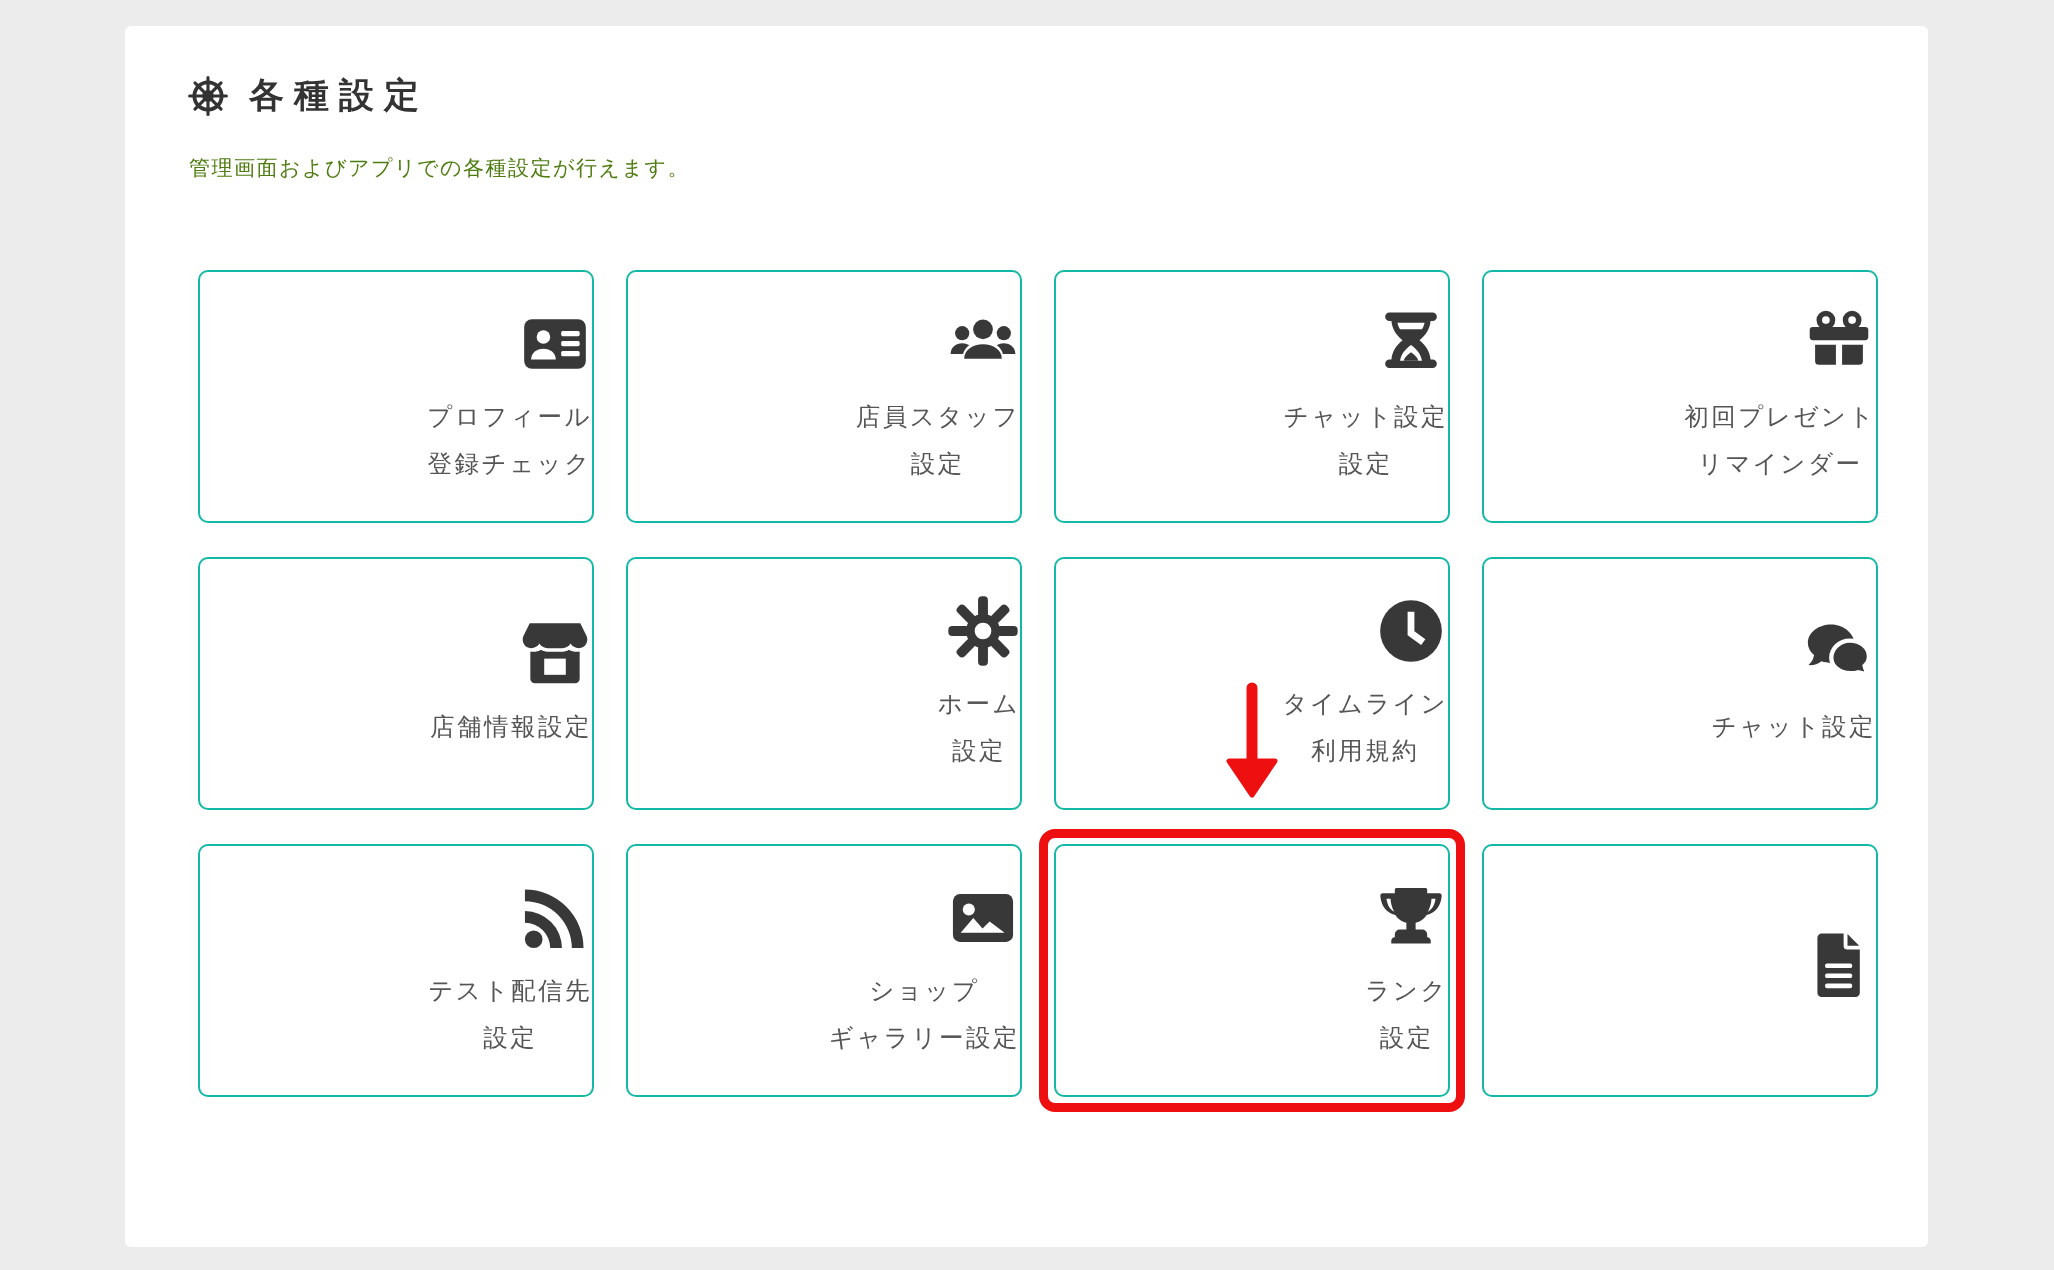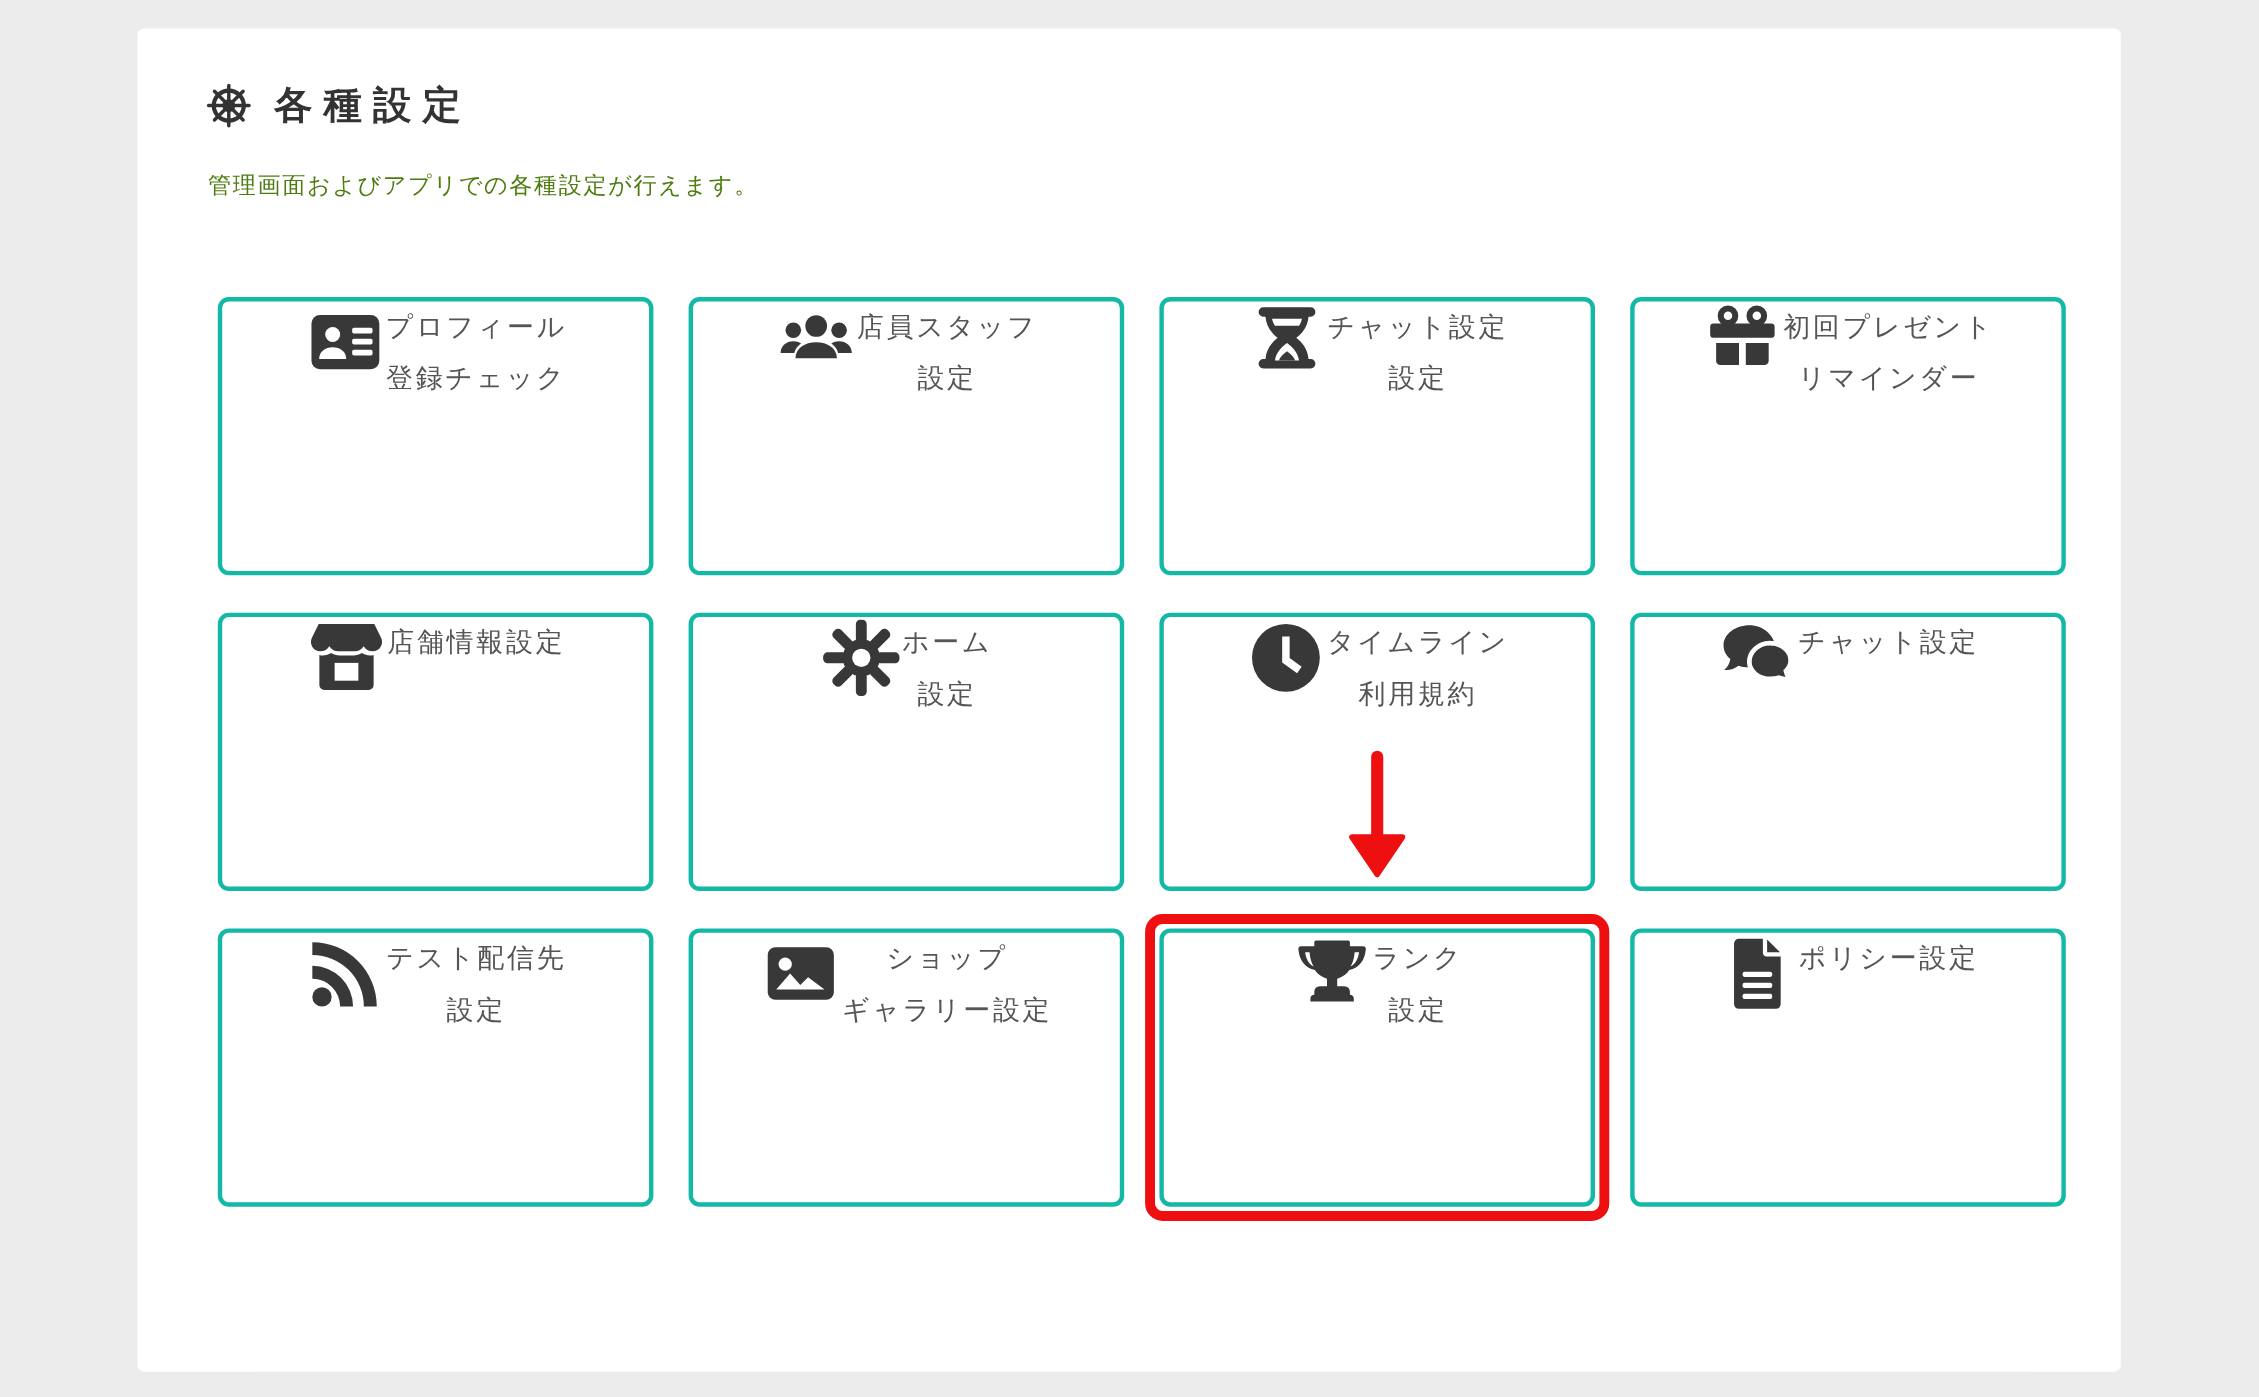--- a/index.html
+++ b/index.html
@@ -22,22 +22,22 @@
   .subtitle{
     position:absolute;left:64px;top:128px;
     font-size:21px;color:#4d7c0f;letter-spacing:1.5px;
   }
   .grid{
     position:absolute;left:73px;top:244px;
     display:grid;grid-template-columns:repeat(4,396px);
     grid-auto-rows:253px;column-gap:32px;row-gap:34px;
   }
   .card{
-    background:#fff;border:4px solid #14b8a6;border-radius:10px;
-    display:flex;flex-direction:row;align-items:flex-start;justify-content:center;
+    background:#fff;border:2px solid #14b8a6;border-radius:10px;
+    display:flex;flex-direction:column;align-items:flex-end;justify-content:center;
     position:relative;cursor:pointer;
   }
   .card-icon{width:74px;height:74px;color:var(--icon,#383838);margin-bottom:12px;}
   .card-icon svg{width:100%;height:100%;display:block;}
   .card-label{
     font-size:24.5px;color:#555;text-align:center;
     line-height:47px;letter-spacing:2.5px;
   }
   .ring{
     position:absolute;inset:-17px;border:9px solid var(--highlight,#ee1010);
@@ -244,21 +244,20 @@
             <g fill="currentColor">
               <path d="M12.8 3.5H27v8.3c0 1.2 1 2.2 2.2 2.2h8.3V42a2.8 2.8 0 0 1-2.8 2.8H12.8A2.8 2.8 0 0 1 10 42V6.3a2.8 2.8 0 0 1 2.8-2.8z"></path>
               <path d="M29.5 3.9l7.6 7.6h-7.6z"></path>
             </g>
             <rect x="15" y="23" width="17.5" height="3" rx="1.2" fill="#fff"></rect>
             <rect x="15" y="29.5" width="17.5" height="3" rx="1.2" fill="#fff"></rect>
             <rect x="15" y="36" width="17.5" height="3" rx="1.2" fill="#fff"></rect>
           </svg>
         </span>
         <div class="card-label">
-          <div>ポリシー設定</div>
         </div>
       </div>
     </div>
 </div>
 
 <div class="arrow">
   <svg viewBox="0 0 60 116">
     <line x1="30" y1="6" x2="30" y2="84" stroke="currentColor" stroke-width="11" stroke-linecap="round"></line>
     <path d="M7 79 L53 79 L30 113 Z" fill="currentColor" stroke="currentColor" stroke-width="5" stroke-linejoin="round"></path>
   </svg>

